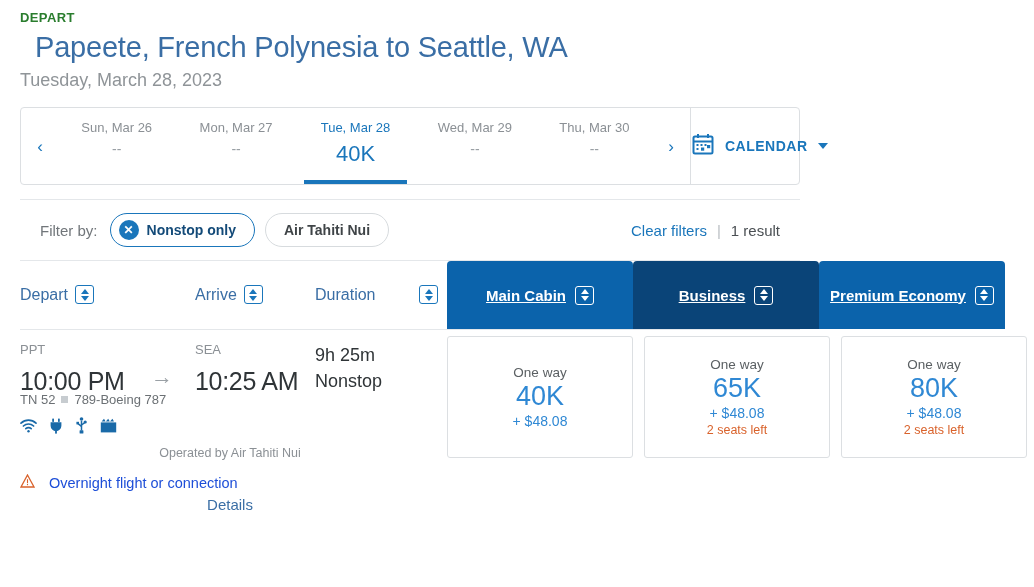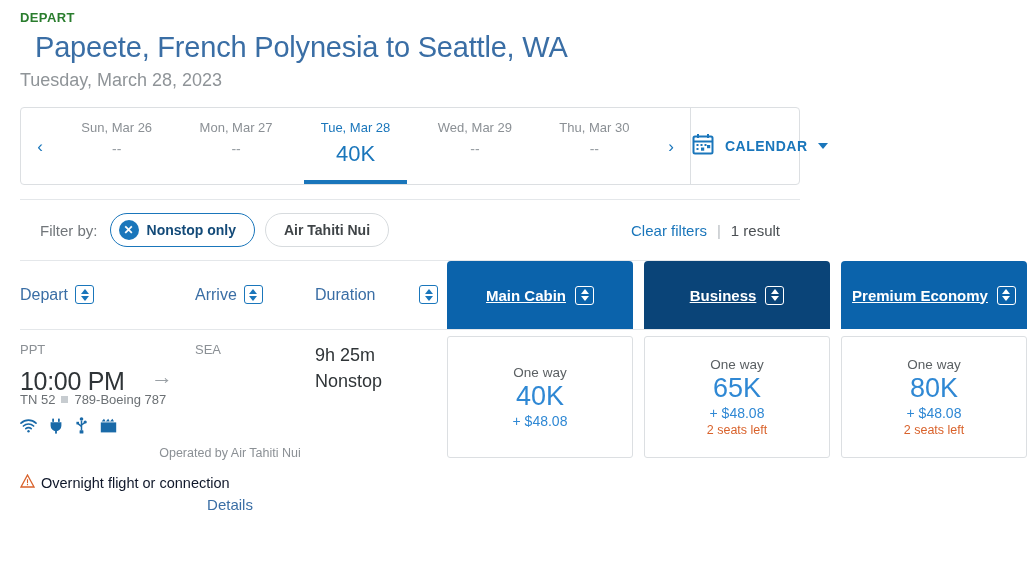--- a/index.html
+++ b/index.html
@@ -200,21 +200,20 @@
     border-top: 5px solid #1a76bb;
   }
   .sorter.white { border-color: #fff; }
   .sorter.white .up { border-bottom-color: #fff; }
   .sorter.white .down { border-top-color: #fff; }
 
   .fare-tabs {
     position: absolute;
     top: 0; left: 427px;
     display: flex;
-    gap: 11px;
   }
   .fare-tab {
     width: 186px;
     height: 68px;
     border-radius: 4px 4px 0 0;
     display: flex;
     align-items: center;
     justify-content: center;
     gap: 9px;
     cursor: pointer;
@@ -276,24 +275,24 @@
   }
   .amenities svg { display: block; }
   .operated {
     margin-top: 12px;
     font-size: 12.5px;
     color: #8b9095;
   }
   .overnight {
     margin-top: 14px;
     font-size: 14.5px;
-    color: #0f172a;
-    display: flex;
-    align-items: center;
-    gap: 6px;
+    color: #1d4ed8;
+    display: flex;
+    align-items: center;
+    gap: 14px;
   }
   .details-link {
     margin-top: 5px;
     font-size: 15px;
     color: #3a6ea5;
     cursor: pointer;
   }
 
   .fare-cards {
     position: absolute;
@@ -446,20 +445,21 @@
 
     <div class="seg-depart">
       <div class="code">PPT</div>
       <div class="time">10:00 PM</div>
     </div>
 
     <div class="arrow-glyph">→</div>
 
     <div class="seg-arrive">
       <div class="code">SEA</div>
+      <div class="time">10:25 AM</div>
     </div>
 
     <div class="seg-duration">
       <div class="dur-line">9h 25m</div>
       <div class="dur-line">Nonstop</div>
     </div>
 
     <div class="flightmeta">
       <div class="flightno">
         <span>TN 52</span>

